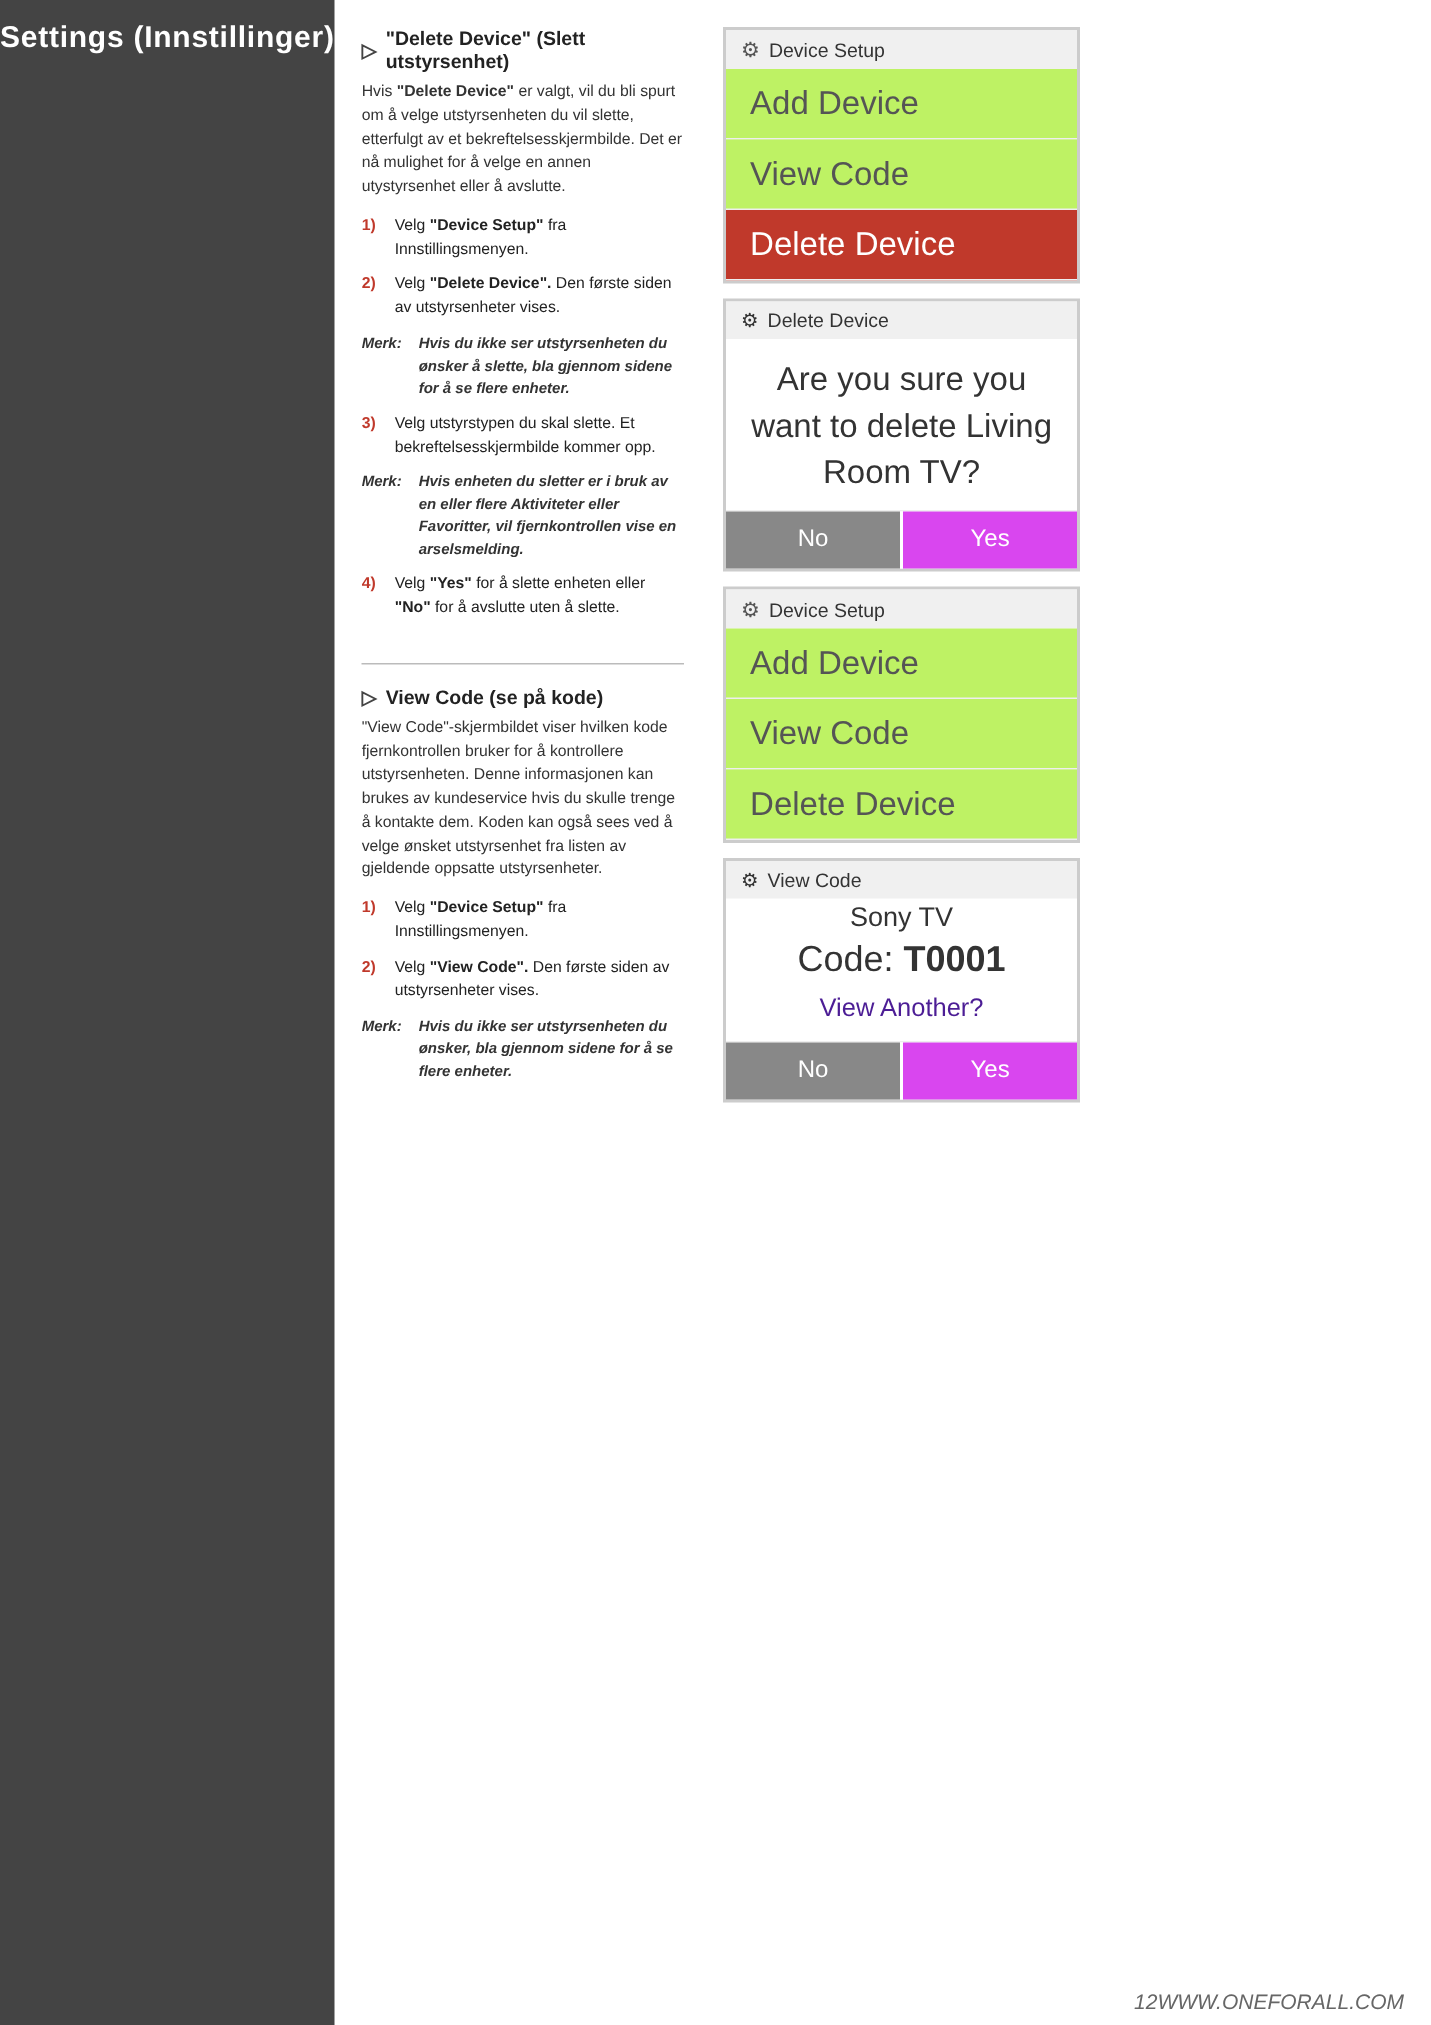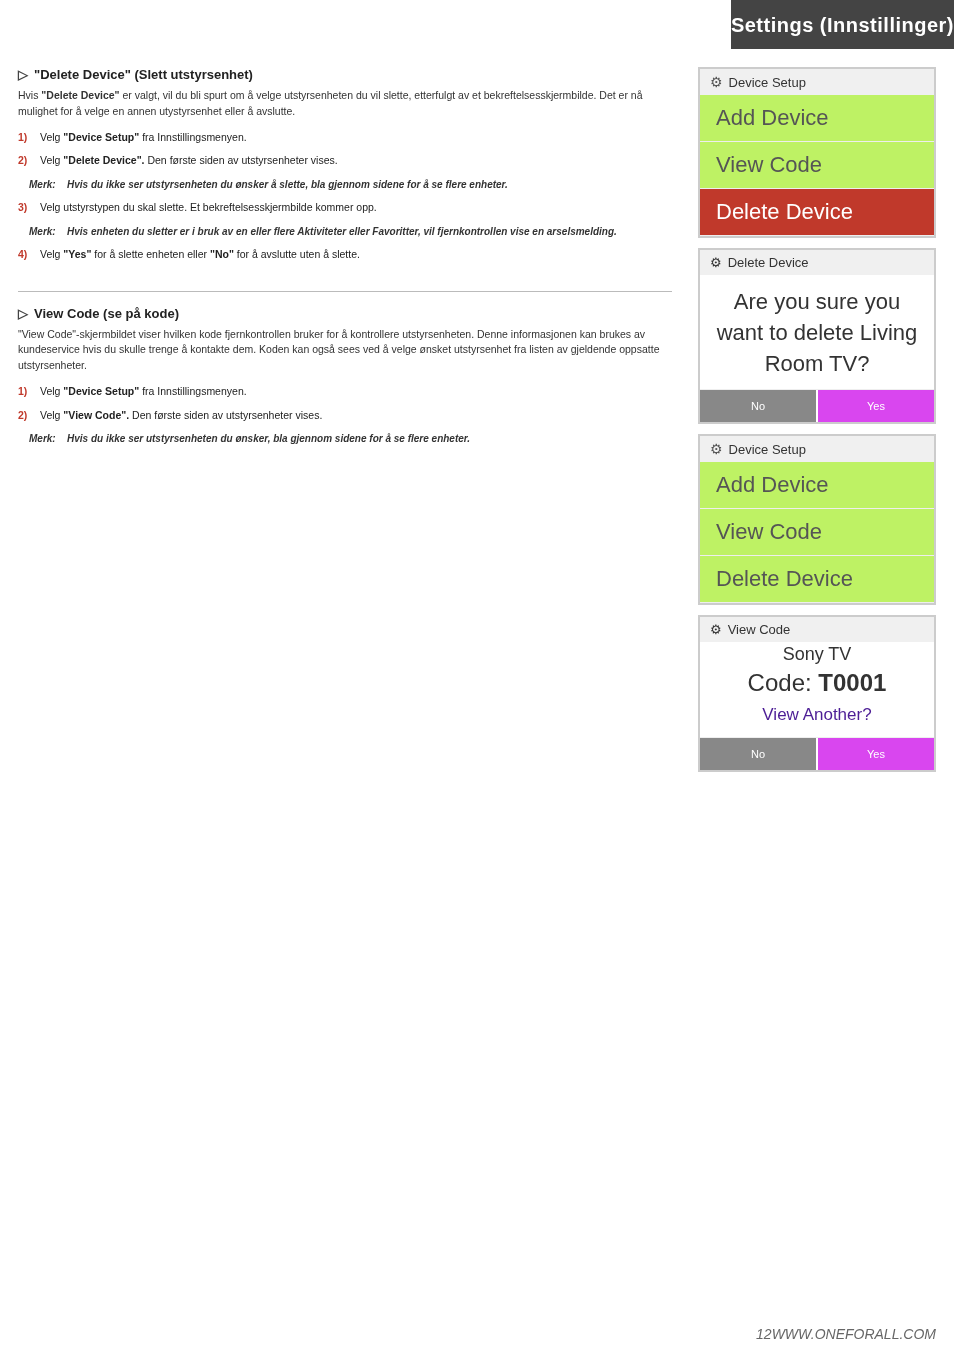--- a/index.html
+++ b/index.html
@@ -8,25 +8,24 @@
       font-size: 11px;
       background: #fff;
       color: #222;
       width: 954px;
       min-height: 1350px;
       position: relative;
     }
 
     .page {
       display: flex;
-      flex-direction: column;
+      flex-direction: row;
       width: 954px;
       min-height: 1350px;
       padding: 0;
-      align-items: flex-end;
     }
 
     
     .title-bar {
       background: #444;
       color: #fff;
       text-align: center;
       padding: 14px 0 12px;
       font-size: 20px;
       font-weight: bold;
@@ -104,21 +103,20 @@
       font-size: 10px;
       color: #333;
       line-height: 1.5;
     }
 
     .note-label {
       font-style: italic;
       font-weight: bold;
       min-width: 38px;
       color: #333;
-      margin-left: 11px;
     }
 
     .note-text {
       font-style: italic;
       flex: 1;
       font-weight: bold;
     }
 
     
     .right-col {
@@ -192,21 +190,21 @@
 
     .confirm-buttons {
       display: flex;
       border-top: 1px solid #eee;
     }
 
     .confirm-btn {
       flex: 1;
       padding: 10px 0;
       text-align: center;
-      font-size: 11px;
+      font-size: 16px;
       color: #fff;
       background: #888;
       border: none;
       cursor: pointer;
     }
 
     .confirm-btn.yes {
       background: #d946ef;
     }
 

